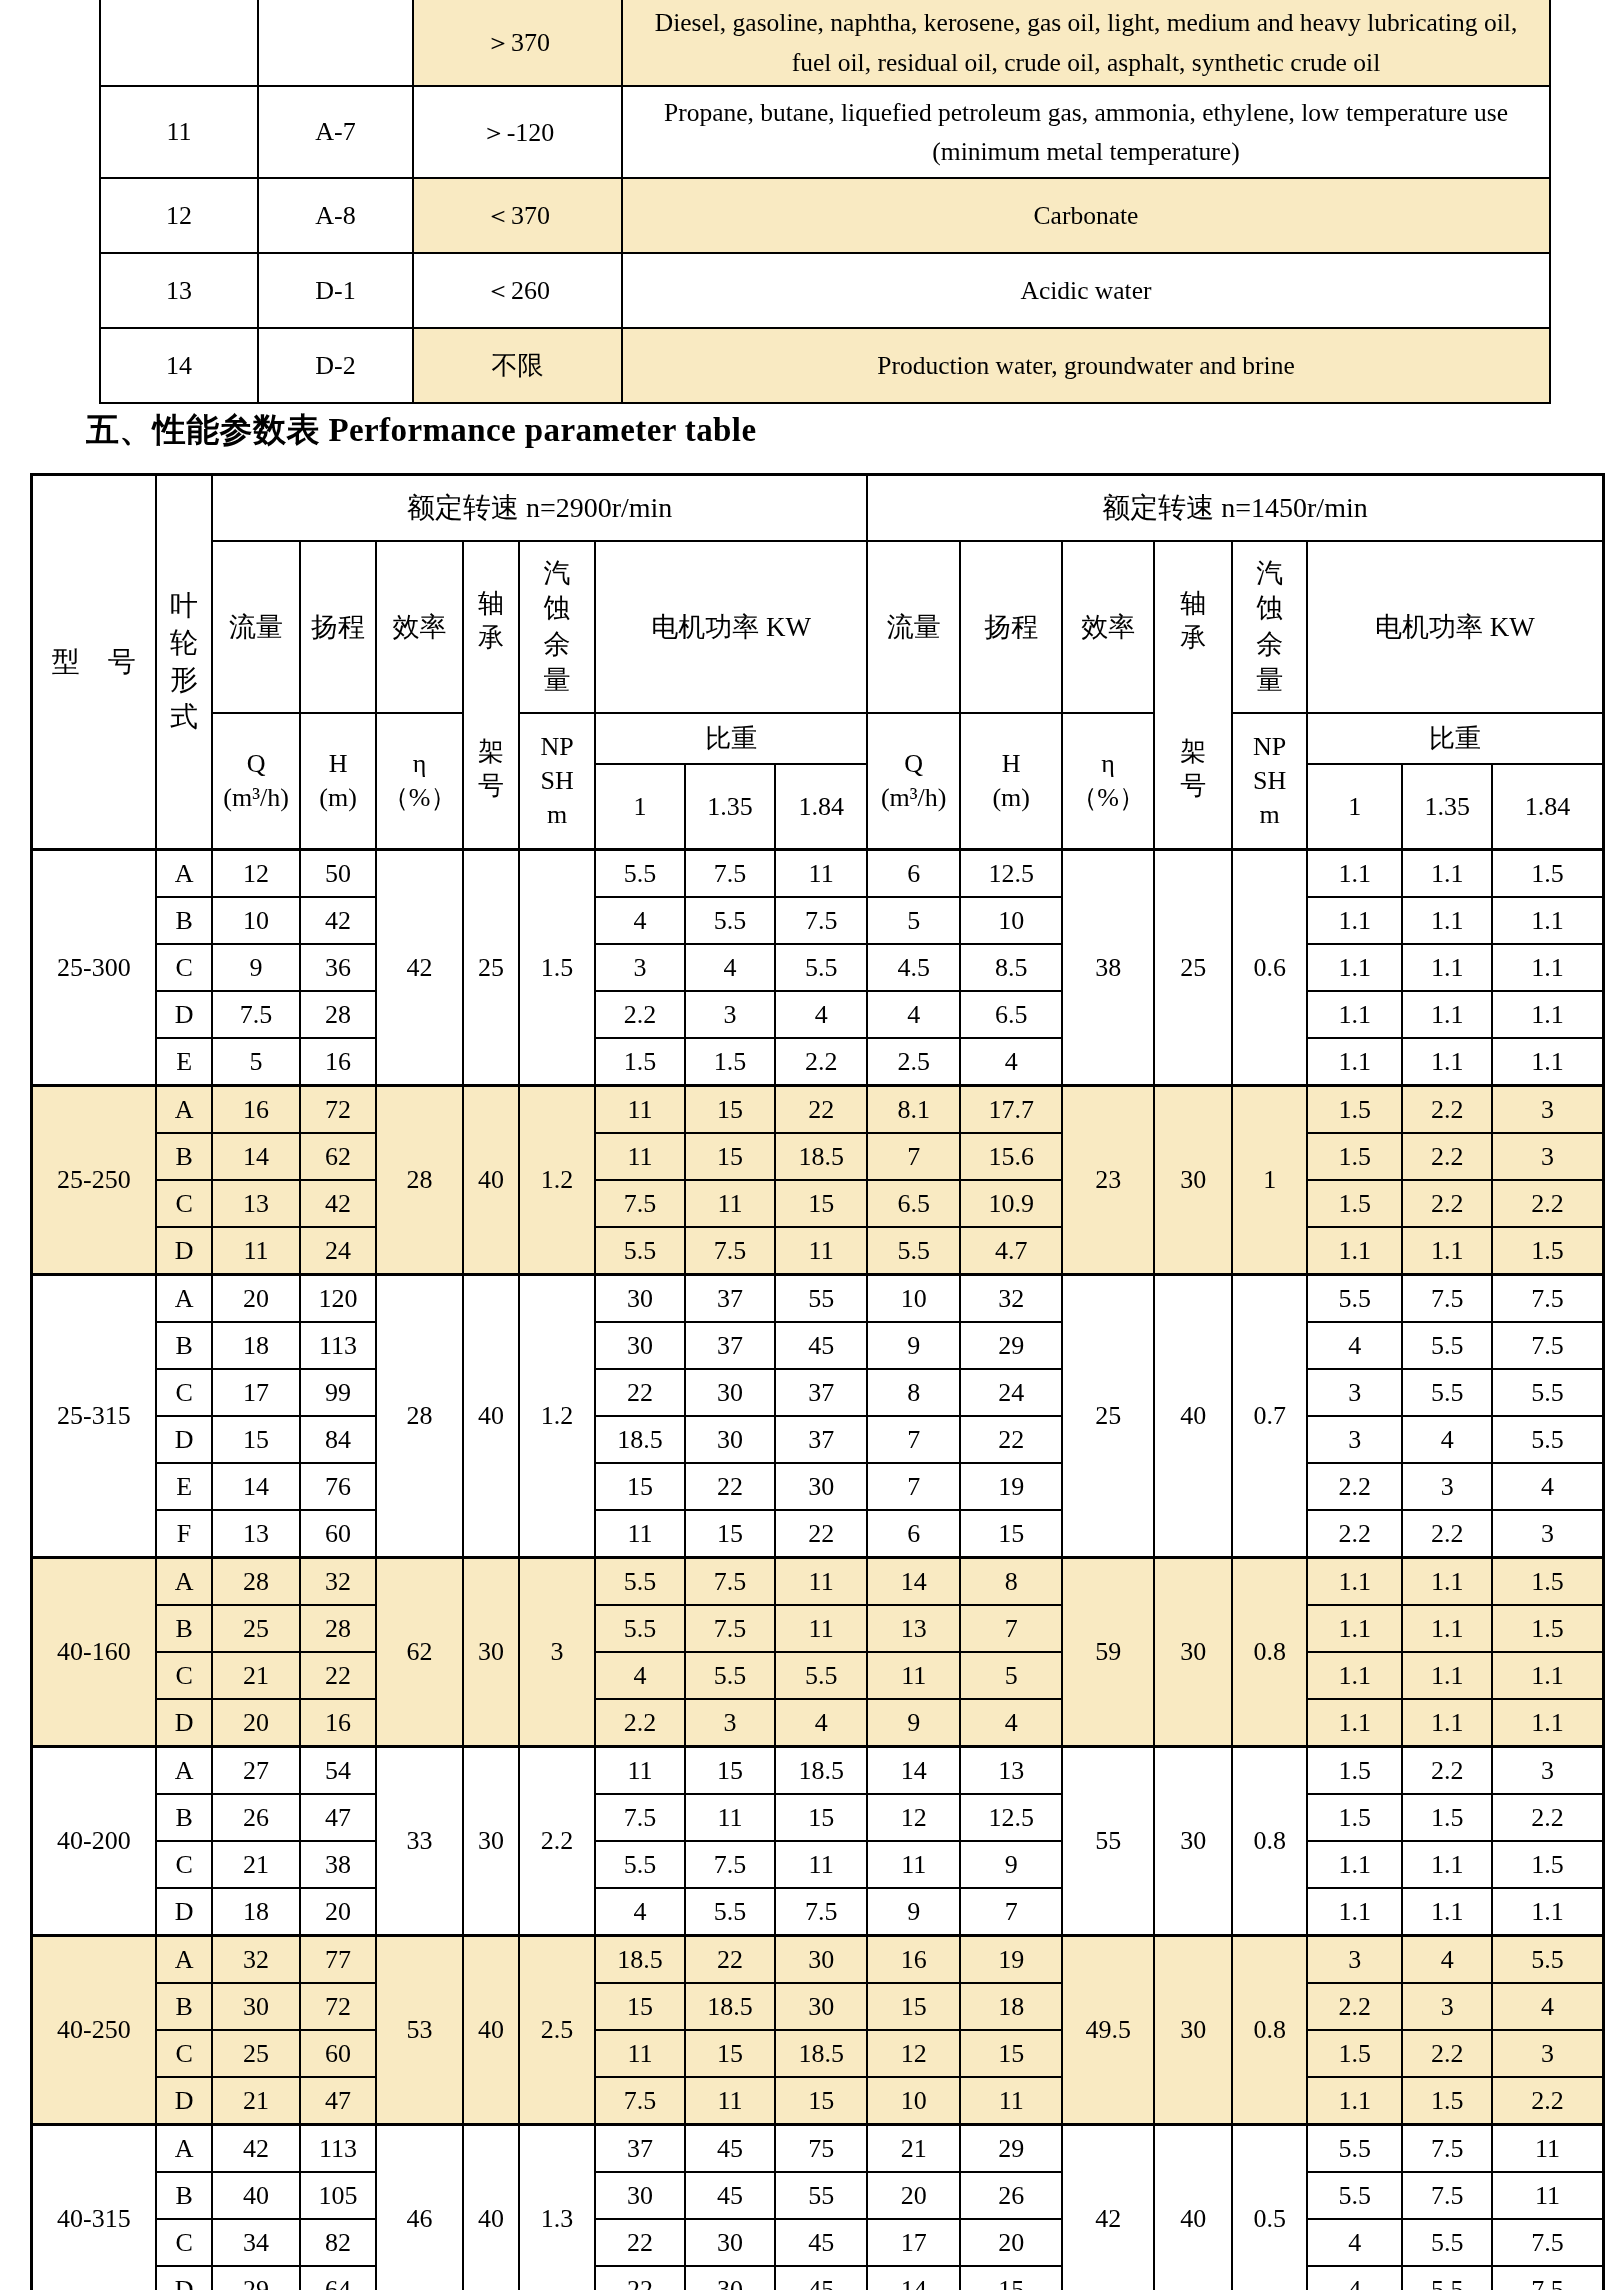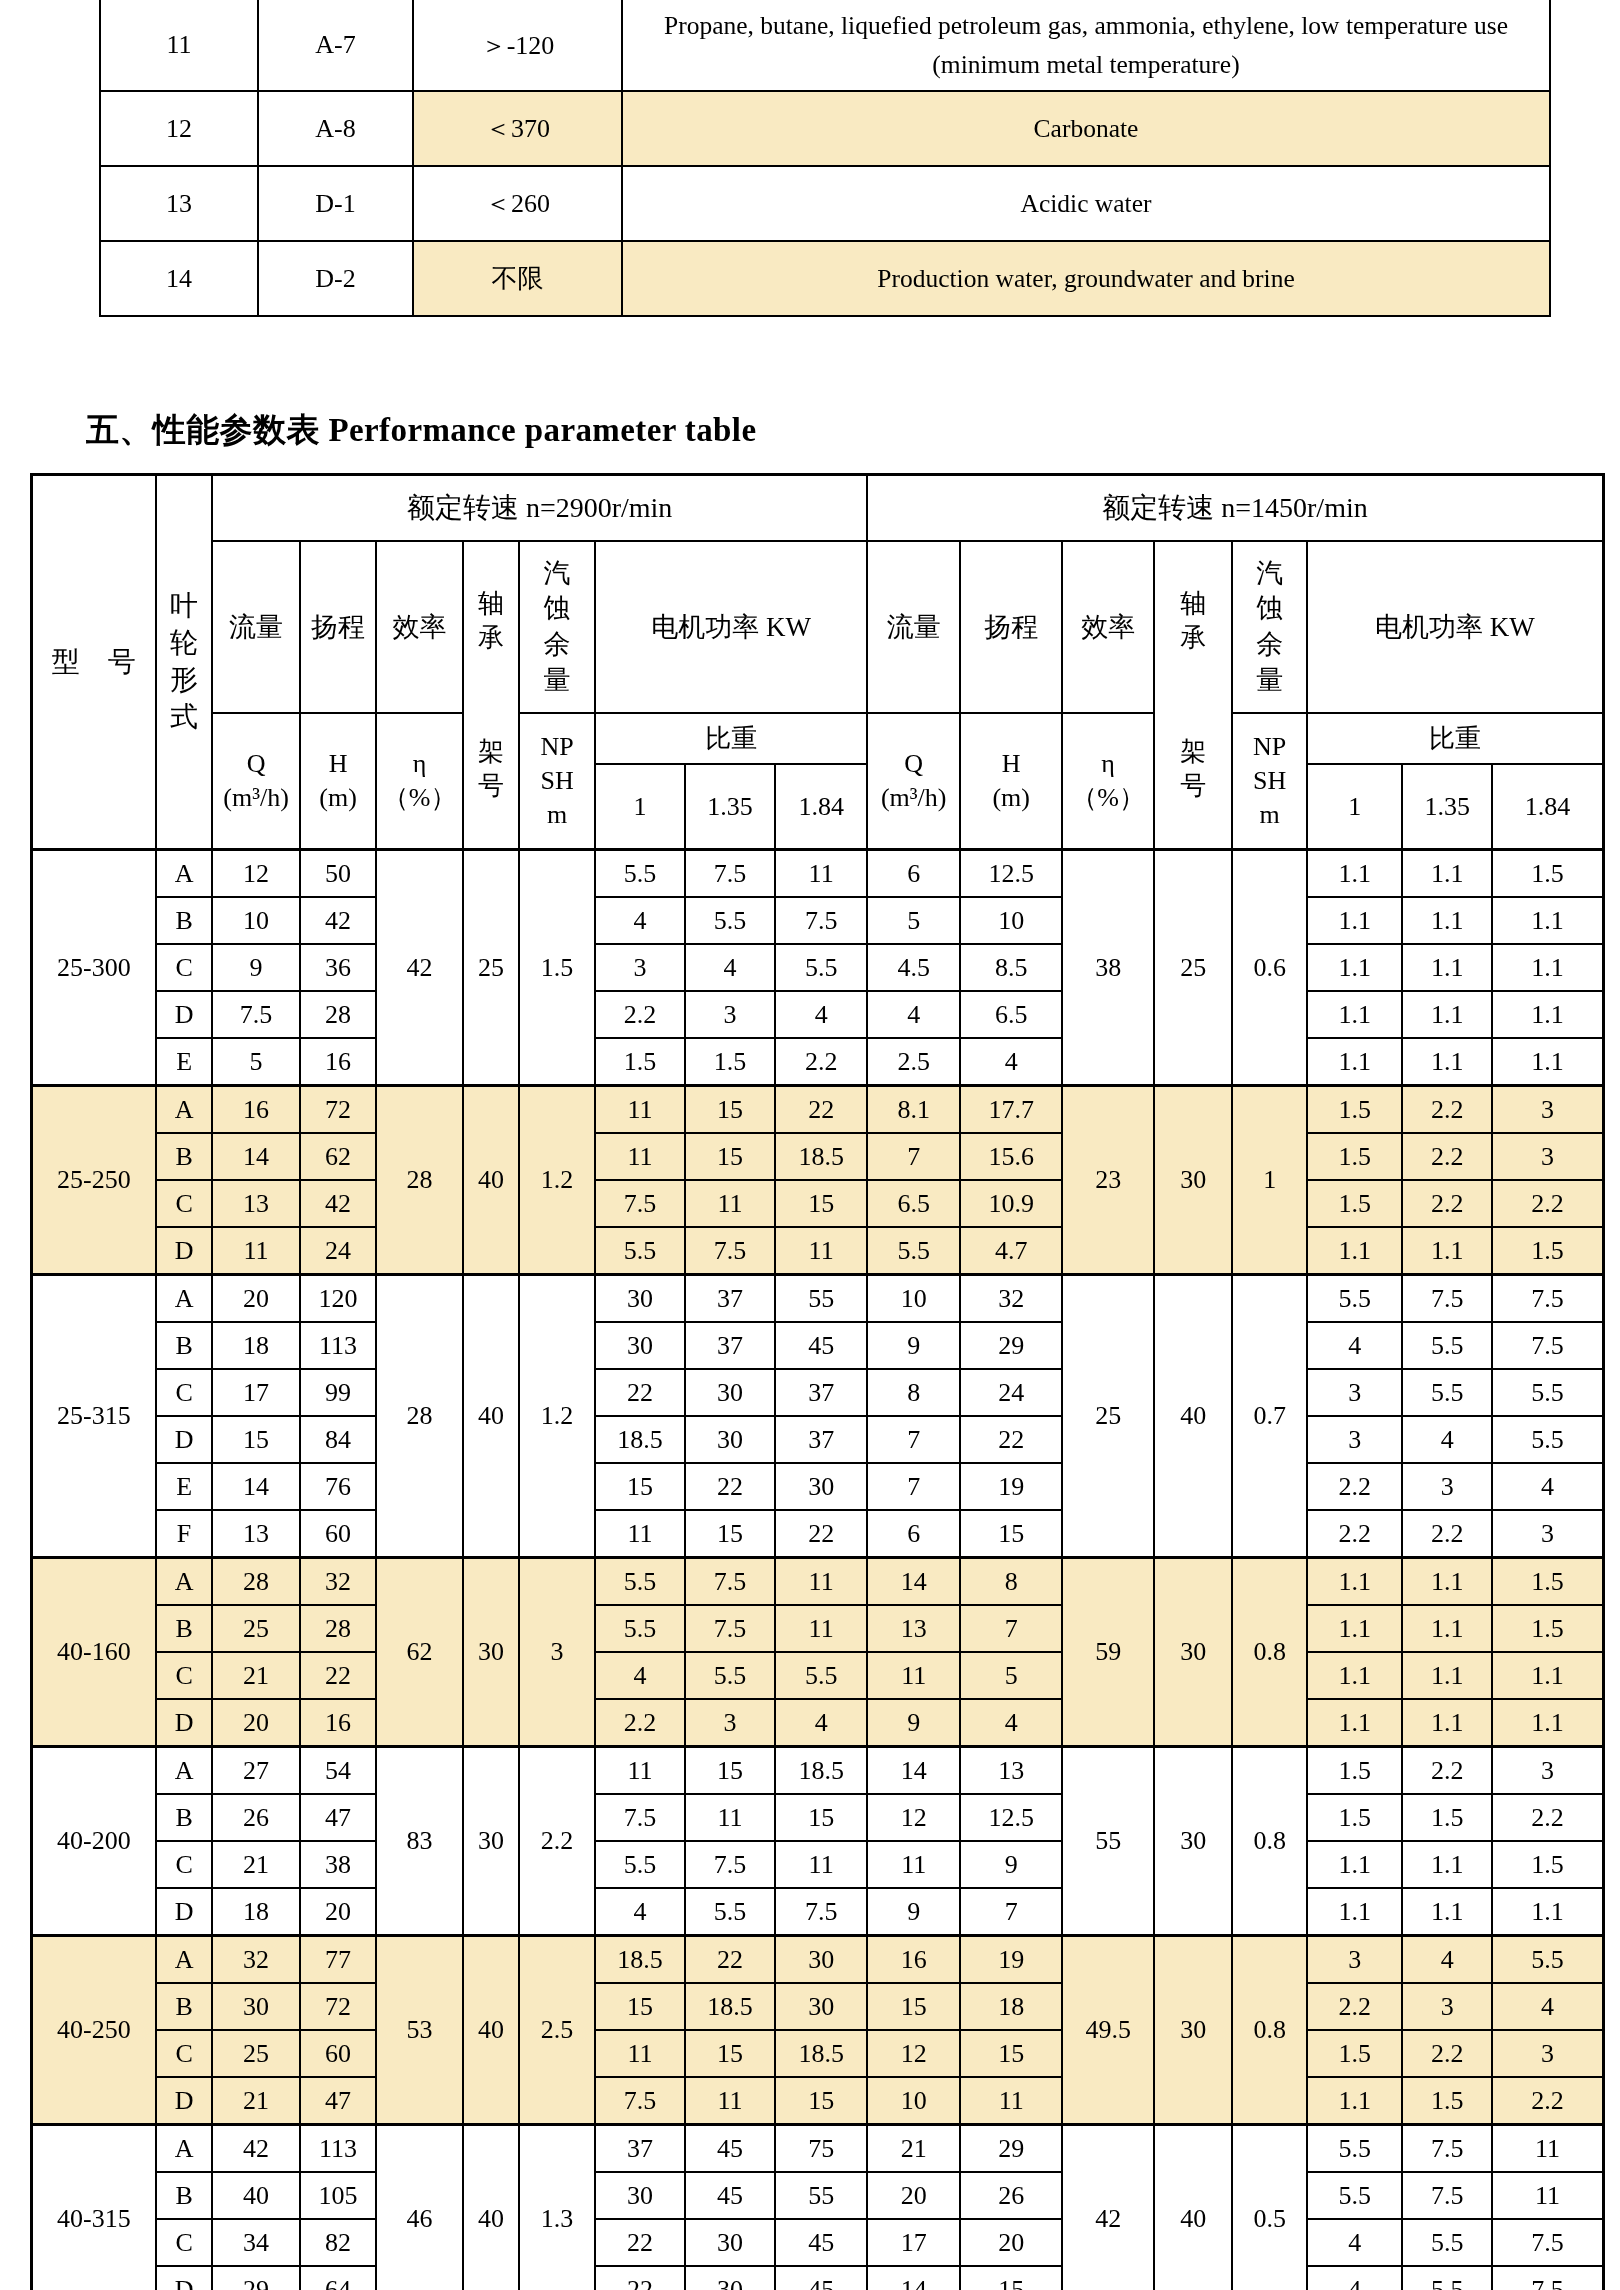--- a/index.html
+++ b/index.html
@@ -55,20 +55,26 @@
 <div>
 
   <table class="media-table">
     <colgroup>
         <col style="width:158px">
         <col style="width:155px">
         <col style="width:209px">
         <col style="width:928px">
       </colgroup>
     <tbody>
+      <tr class="r-tall1">
+        <td></td>
+        <td></td>
+        <td class="hl">＞370</td>
+        <td class="hl desc">Diesel, gasoline, naphtha, kerosene, gas oil, light, medium and heavy lubricating oil, fuel oil, residual oil, crude oil, asphalt, synthetic crude oil</td>
+      </tr>
       <tr class="r-tall2">
         <td>11</td>
         <td>A-7</td>
         <td>＞-120</td>
         <td class="desc">Propane, butane, liquefied petroleum gas, ammonia, ethylene, low temperature use (minimum metal temperature)</td>
       </tr>
       <tr class="r-std">
         <td>12</td>
         <td>A-8</td>
         <td class="hl">＜370</td>
@@ -461,21 +467,21 @@
           <td>4</td>
           <td>1.1</td>
           <td>1.1</td>
           <td>1.1</td>
         </tr>
         <tr>
           <td rowspan="4" class="sec-top">40-200</td>
           <td class="sec-top">A</td>
           <td class="sec-top">27</td>
           <td class="sec-top">54</td>
-          <td rowspan="4" class="sec-top">83</td>
+          <td rowspan="4" class="sec-top">33</td>
           <td rowspan="4" class="sec-top">30</td>
           <td rowspan="4" class="sec-top">2.2</td>
           <td class="sec-top">11</td>
           <td class="sec-top">15</td>
           <td class="sec-top">18.5</td>
           <td class="sec-top">14</td>
           <td class="sec-top">13</td>
           <td rowspan="4" class="sec-top">55</td>
           <td rowspan="4" class="sec-top">30</td>
           <td rowspan="4" class="sec-top">0.8</td>

